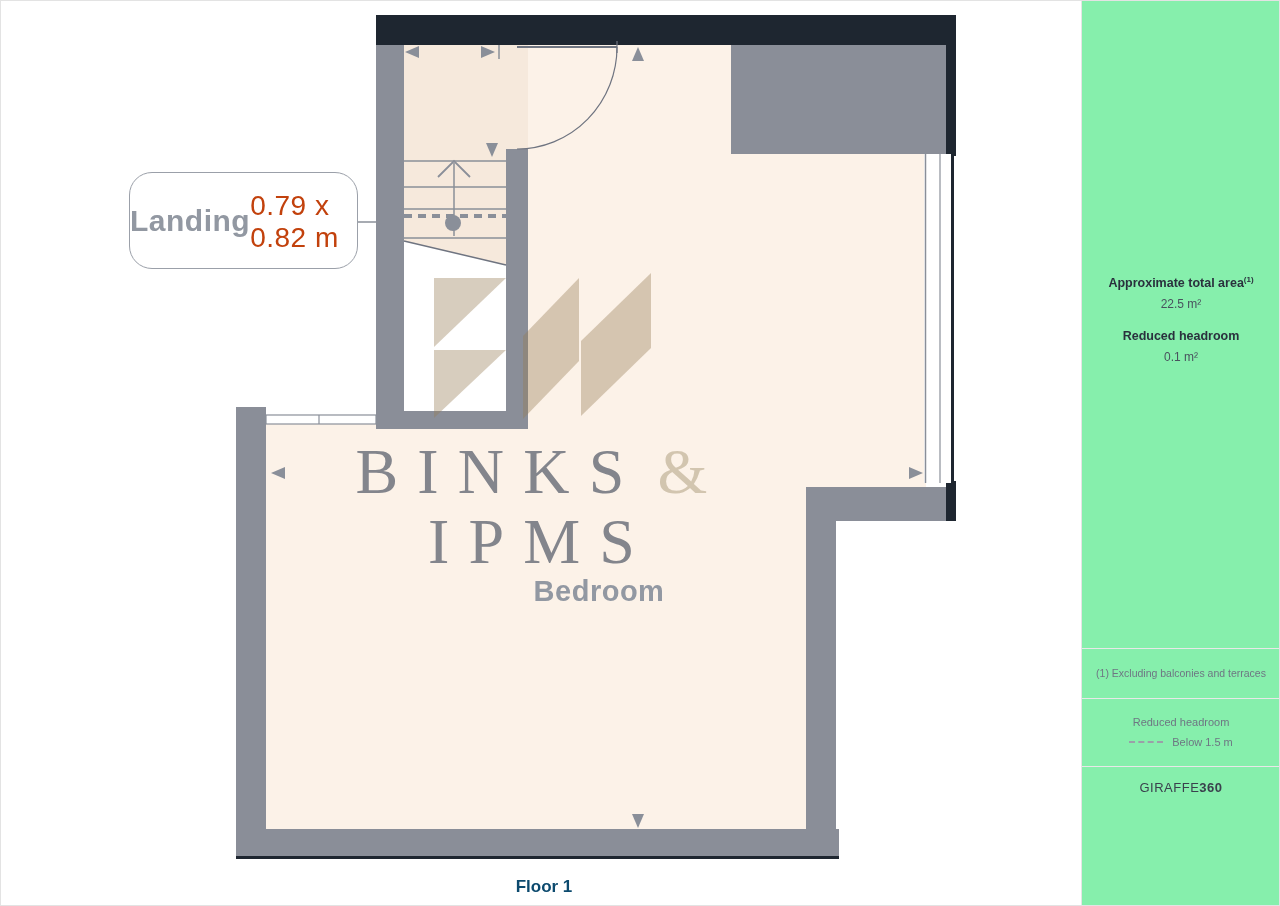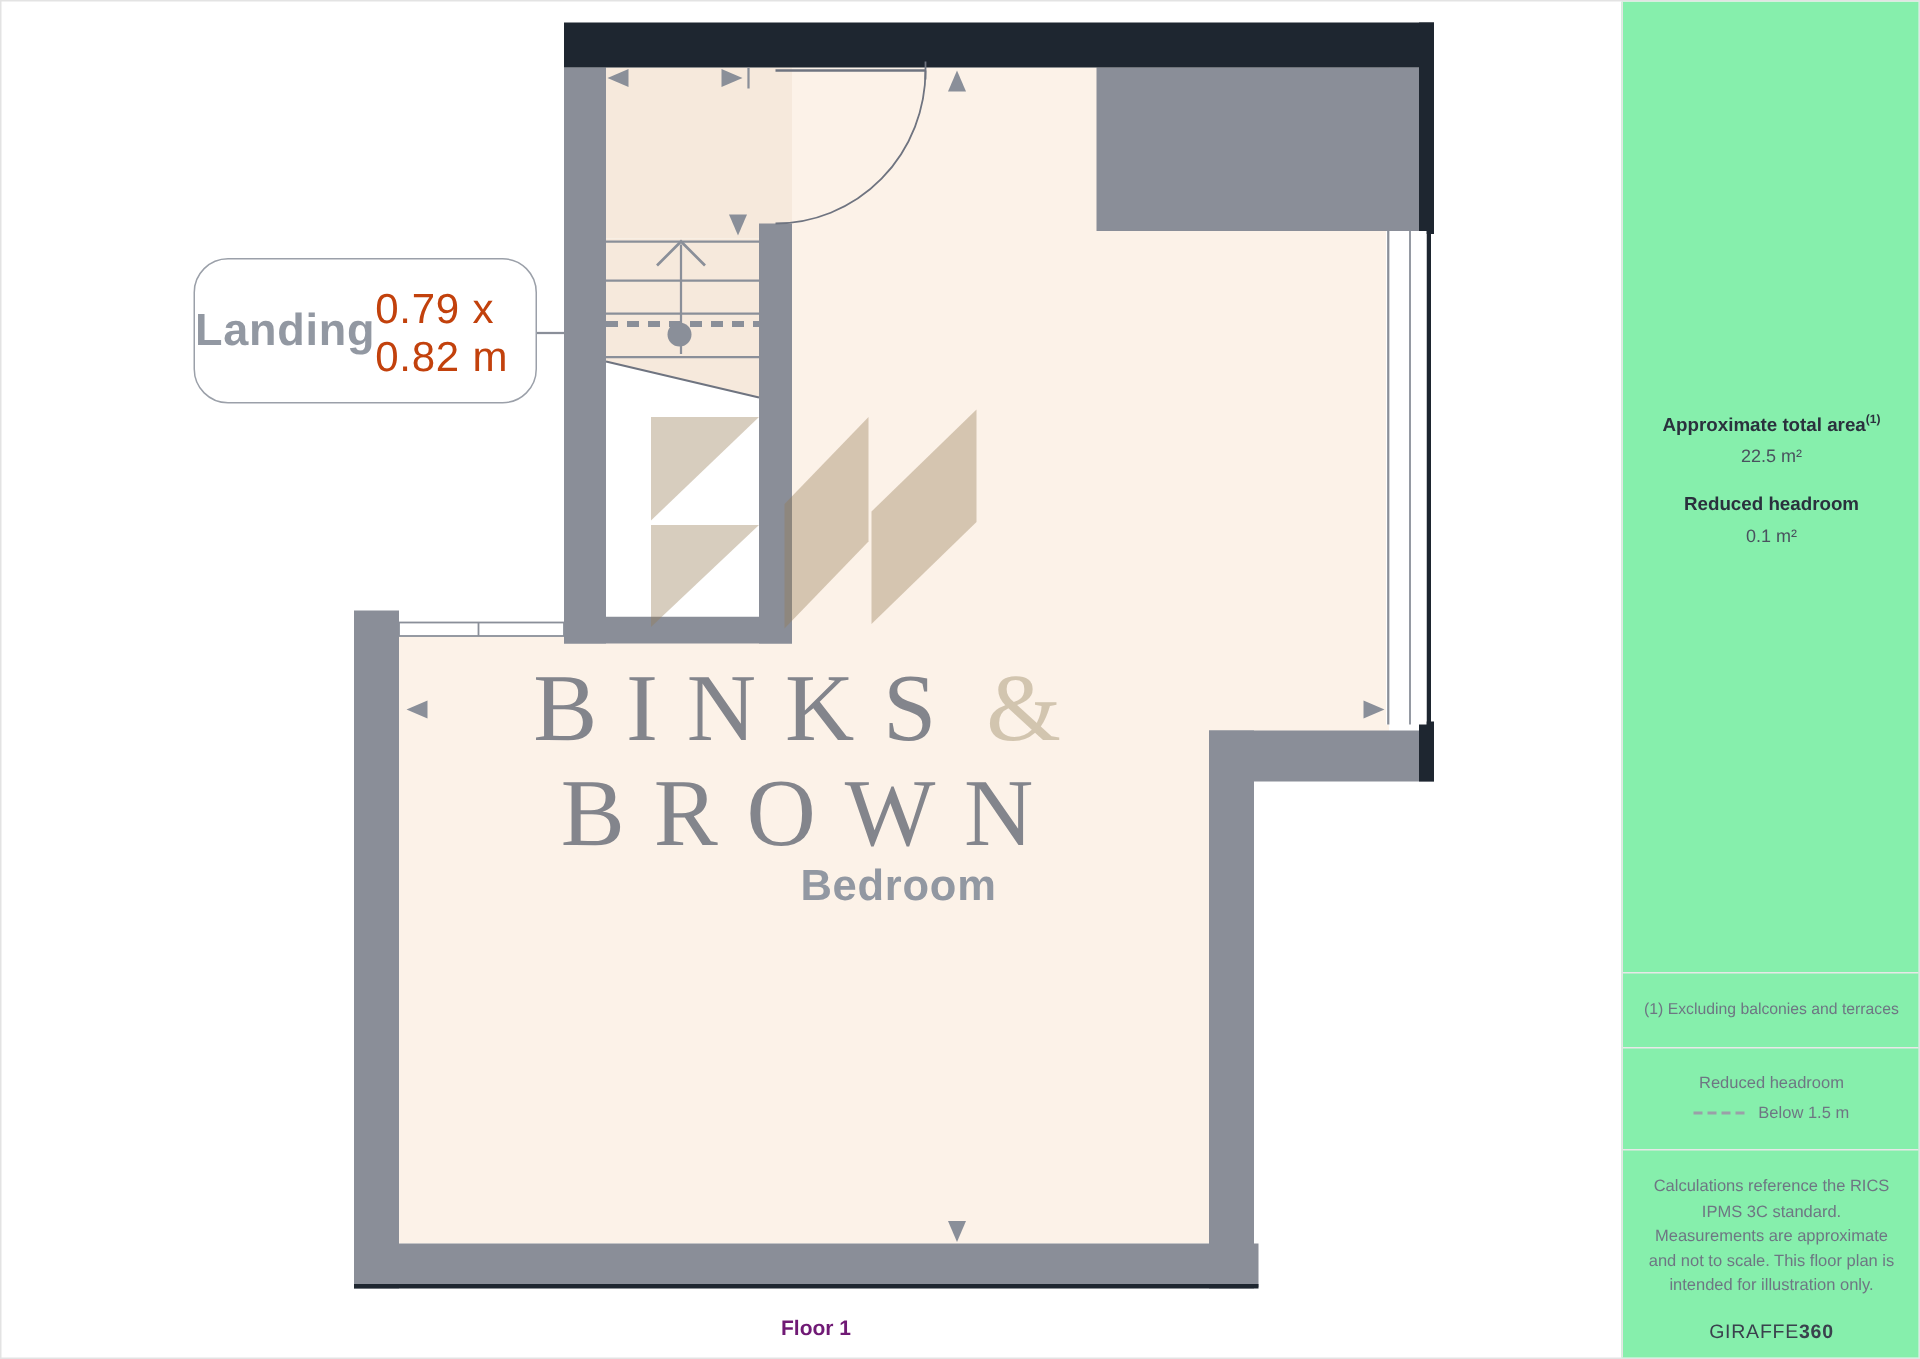--- a/index.html
+++ b/index.html
@@ -32,21 +32,21 @@
   
   .watermark {
     position:absolute; left:240px; top:436px; width:600px; text-align:center;
     font-family:"Liberation Serif", serif; font-size:64px; line-height:1.1;
     letter-spacing:.30em; color:rgba(104,108,120,.82); z-index:3; white-space:nowrap;
   }
   .watermark .amp { color:rgba(208,194,172,.95); margin-left:.22em; }
 
   .floor-label {
     position:absolute; left:443px; top:876px; width:200px; text-align:center;
-    font-size:14px; font-weight:bold; color:#701a75; z-index:5;
+    font-size:17px; font-weight:bold; color:#0c4a6e; z-index:5;
   }
 
   
   .sidebar {
     position:absolute; left:1080px; top:0; width:199px; height:906px;
     border-left:1px solid #e5e5e5; background:#86efac; color:#6e7683; font-size:11px;
   }
   .sb-divider { position:absolute; left:0; width:100%; height:0; border-top:1px solid #e8e8e8; }
   .sb-areas { position:absolute; top:274px; left:0; width:100%; text-align:center; }
   .sb-label { font-size:12.5px; font-weight:bold; color:#2a313d; }
@@ -159,21 +159,21 @@
       <line x1="357" y1="221" x2="375" y2="221" stroke="#8a8f99" stroke-width="1.5"></line>
     </svg>
 
     <div class="callout">
       <div class="room-name">Landing</div>
       <div class="room-dims">0.79 x 0.82 m</div>
     </div>
 
     <div class="watermark">
       <div><span>BINKS</span><span class="amp">&amp;</span></div>
-      <div>BROWN</div>
+      <div>IPMS</div>
     </div>
 
     <div class="bedroom-label">
       <div class="room-name">Bedroom</div>
     </div>
 
     <div class="floor-label">Floor 1</div>
   </div>
 
   <aside class="sidebar">
@@ -196,18 +196,17 @@
       <div>Reduced headroom</div>
       <div class="sb-legend-row">
         <span class="dash-sample"></span>
         <span>Below 1.5 m</span>
       </div>
     </div>
 
     <div class="sb-divider" style="top:765px"></div>
 
     <div class="sb-bottom">
-      <div class="sb-disclaimer">Calculations reference the RICS IPMS 3C standard. Measurements are approximate and not to scale. This floor plan is intended for illustration only.</div>
       <div class="sb-brand"><span>GIRAFFE</span><b>360</b></div>
     </div>
   </aside>
 
 </div>
 
 </body></html>

